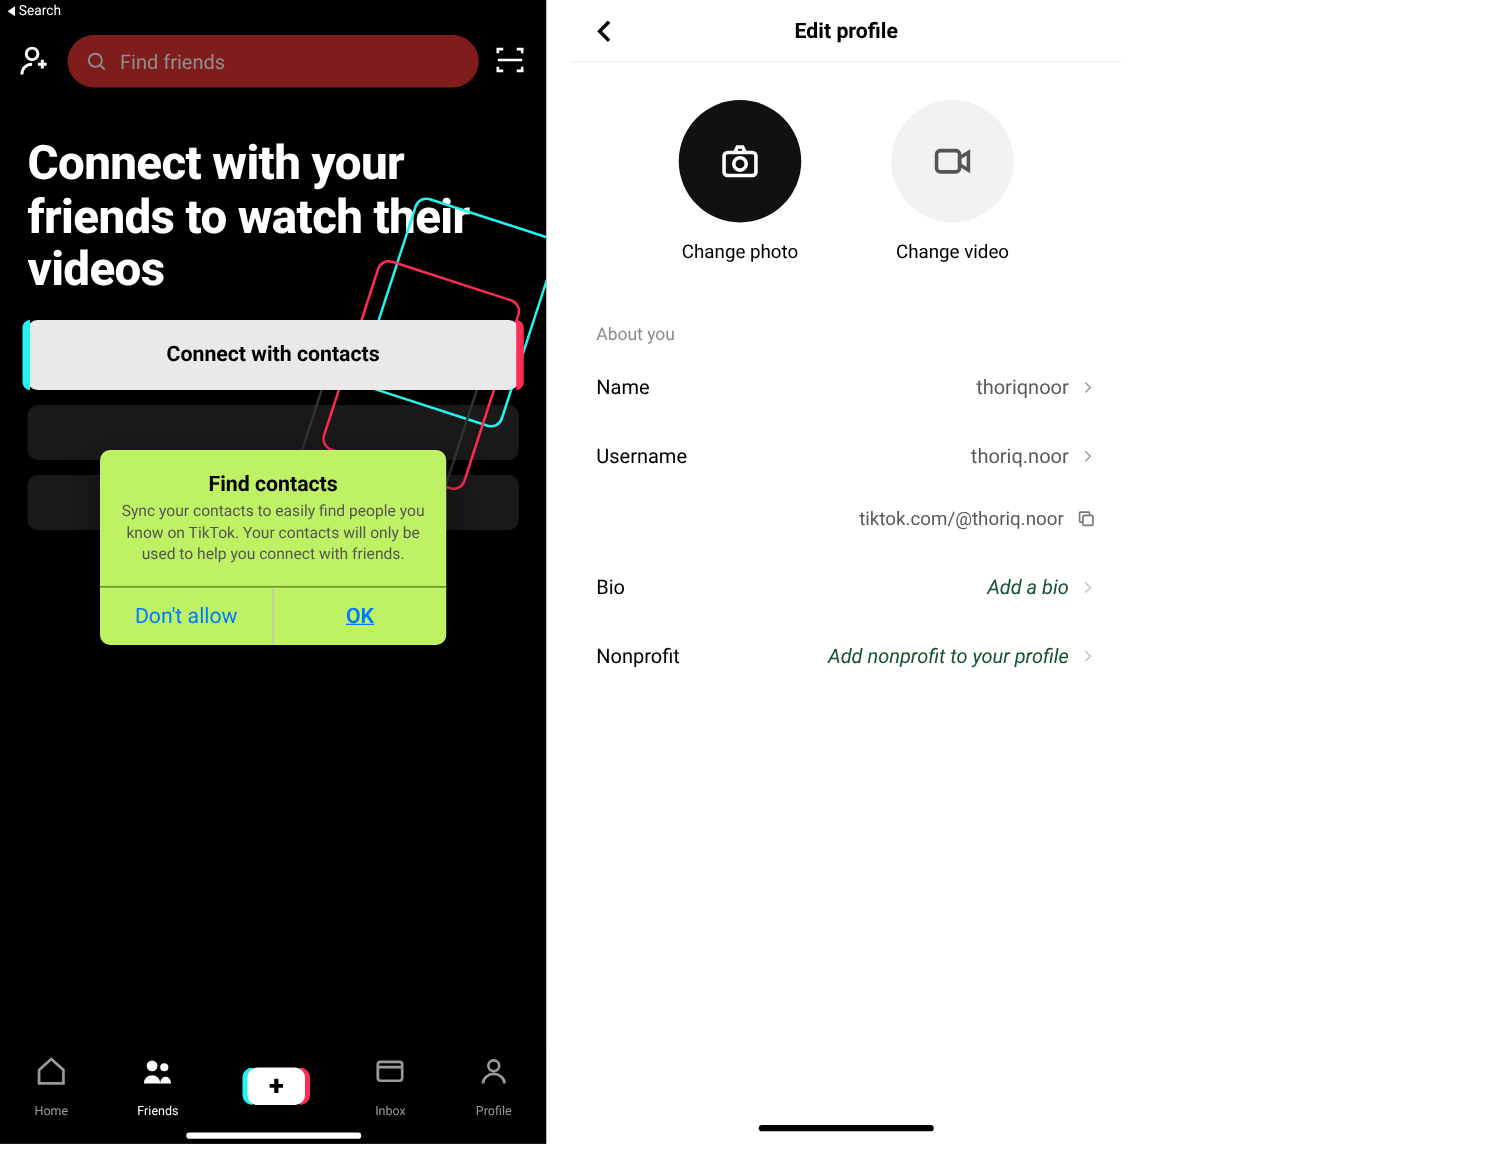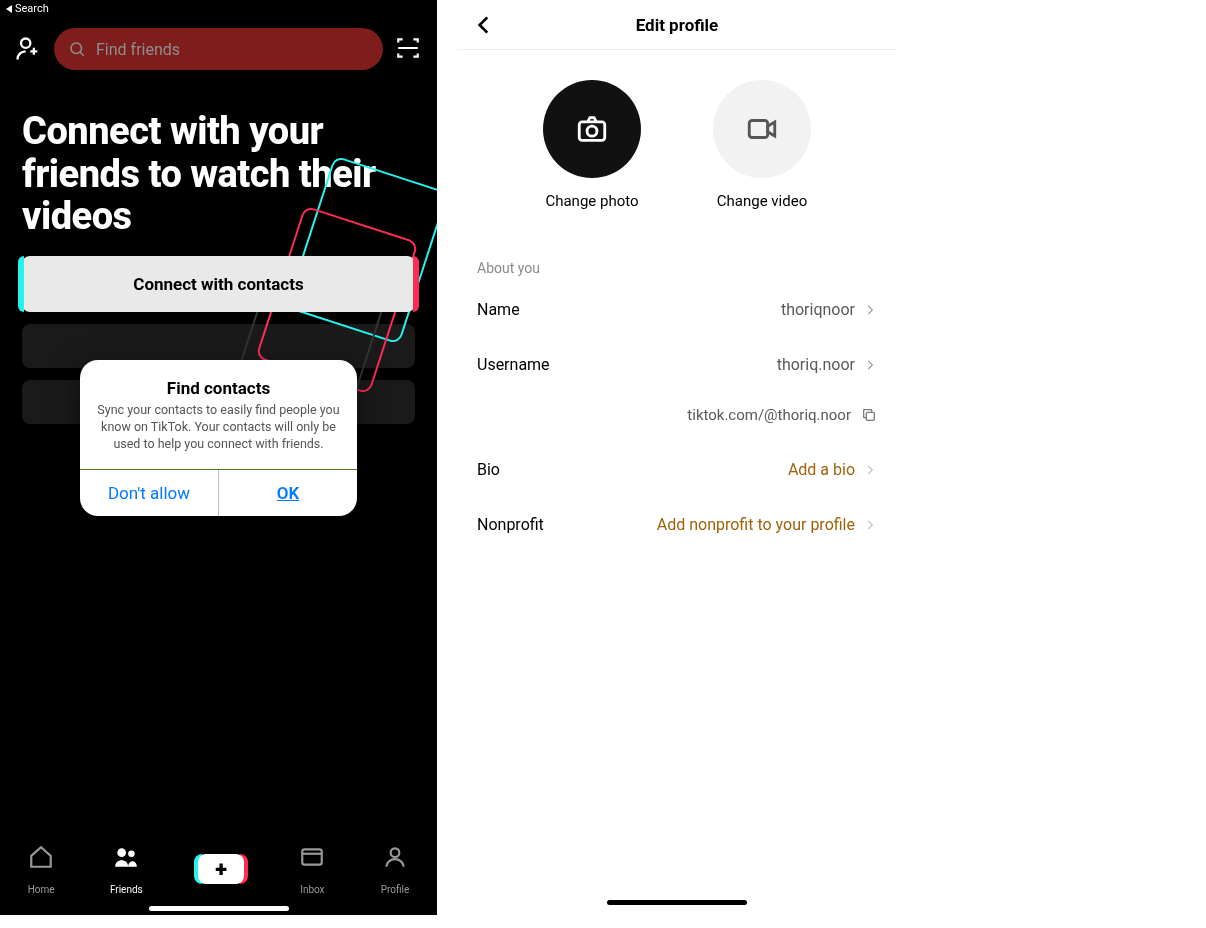--- a/index.html
+++ b/index.html
@@ -23,21 +23,21 @@
   .c1 { border-color: #25f4ee; top: 0; left: 40px; }
   .c2 { border-color: #fe2c55; top: 50px; left: 10px; }
   .c3 { border-color: #333; top: 100px; left: -20px; }
   
   .contact-btn { margin: 0 22px; background: #e9e9e9; border-radius: 8px; height: 56px; display: flex; align-items: center; justify-content: center; font-weight: 700; font-size: 17px; position: relative; }
   .contact-btn::before { content: ""; position: absolute; left: -4px; top: 0; bottom: 0; width: 6px; background: #25f4ee; border-radius: 6px 0 0 6px; }
   .contact-btn::after { content: ""; position: absolute; right: -4px; top: 0; bottom: 0; width: 6px; background: #fe2c55; border-radius: 0 6px 6px 0; }
   
   .ghost-btn { margin: 12px 22px 0 22px; background: #1a1a1a; border-radius: 8px; height: 44px; }
   
-  .dialog { position: absolute; left: 80px; right: 80px; top: 360px; background: #ffffff; border-radius: 18px; overflow: hidden; box-shadow: 0 8px 30px rgba(0,0,0,0.5); }
+  .dialog { position: absolute; left: 80px; right: 80px; top: 360px; background: #bef264; border-radius: 8px; overflow: hidden; box-shadow: 0 8px 30px rgba(0,0,0,0.5); }
   .dialog-body { padding: 18px 16px 16px 16px; text-align: center; }
   .dialog-title { font-weight: 700; font-size: 17px; margin-bottom: 4px; color: #000; }
   .dialog-msg { font-size: 12.5px; color: #555; line-height: 1.35; }
   .dialog-actions { display: flex; border-top: 1px solid #4d7c0f; }
   .dialog-actions > div { flex: 1; text-align: center; padding: 13px 0; color: #007aff; font-size: 17px; }
   .dialog-actions > div + div { border-left: 1px solid #bdbdc2; font-weight: 600; text-decoration: underline; }
   
   .nav { position: absolute; bottom: 0; left: 0; right: 0; height: 78px; background: #000; display: flex; align-items: center; justify-content: space-around; padding-bottom: 14px; }
   .nav-item { display: flex; flex-direction: column; align-items: center; gap: 14px; color: #999; font-size: 10px; }
   .nav-item.active { color: #fff; }
@@ -57,21 +57,21 @@
   .media-item { display: flex; flex-direction: column; align-items: center; gap: 14px; }
   .media-circle { width: 98px; height: 98px; border-radius: 50%; display: flex; align-items: center; justify-content: center; }
   .photo-circle { background: #111; }
   .video-circle { background: #f2f2f2; }
   .media-label { font-size: 15px; color: #000; }
   
   .section-label { padding: 0 20px; color: #8a8a8a; font-size: 14px; margin-top: 20px; margin-bottom: 6px; }
   .row { display: flex; align-items: center; justify-content: space-between; padding: 18px 20px; font-size: 16px; }
   .row-label { color: #000; }
   .row-value { display: flex; align-items: center; gap: 8px; color: #5a5a5a; }
-  .row-value.placeholder { color: #a16207; }
+  .row-value.placeholder { color: #14532d; font-style: italic; }
   .url-row { justify-content: flex-end; padding: 14px 20px 18px 20px; color: #5a5a5a; font-size: 15px; gap: 10px; display: flex; align-items: center; }
   
   .home-ind-dark { position: absolute; bottom: 10px; left: 50%; transform: translateX(-50%); width: 140px; height: 5px; background: #000; border-radius: 3px; }
   
   svg { display: block; }
 </style>
 </head>
 <body>
 
 <div class="screen-left">

